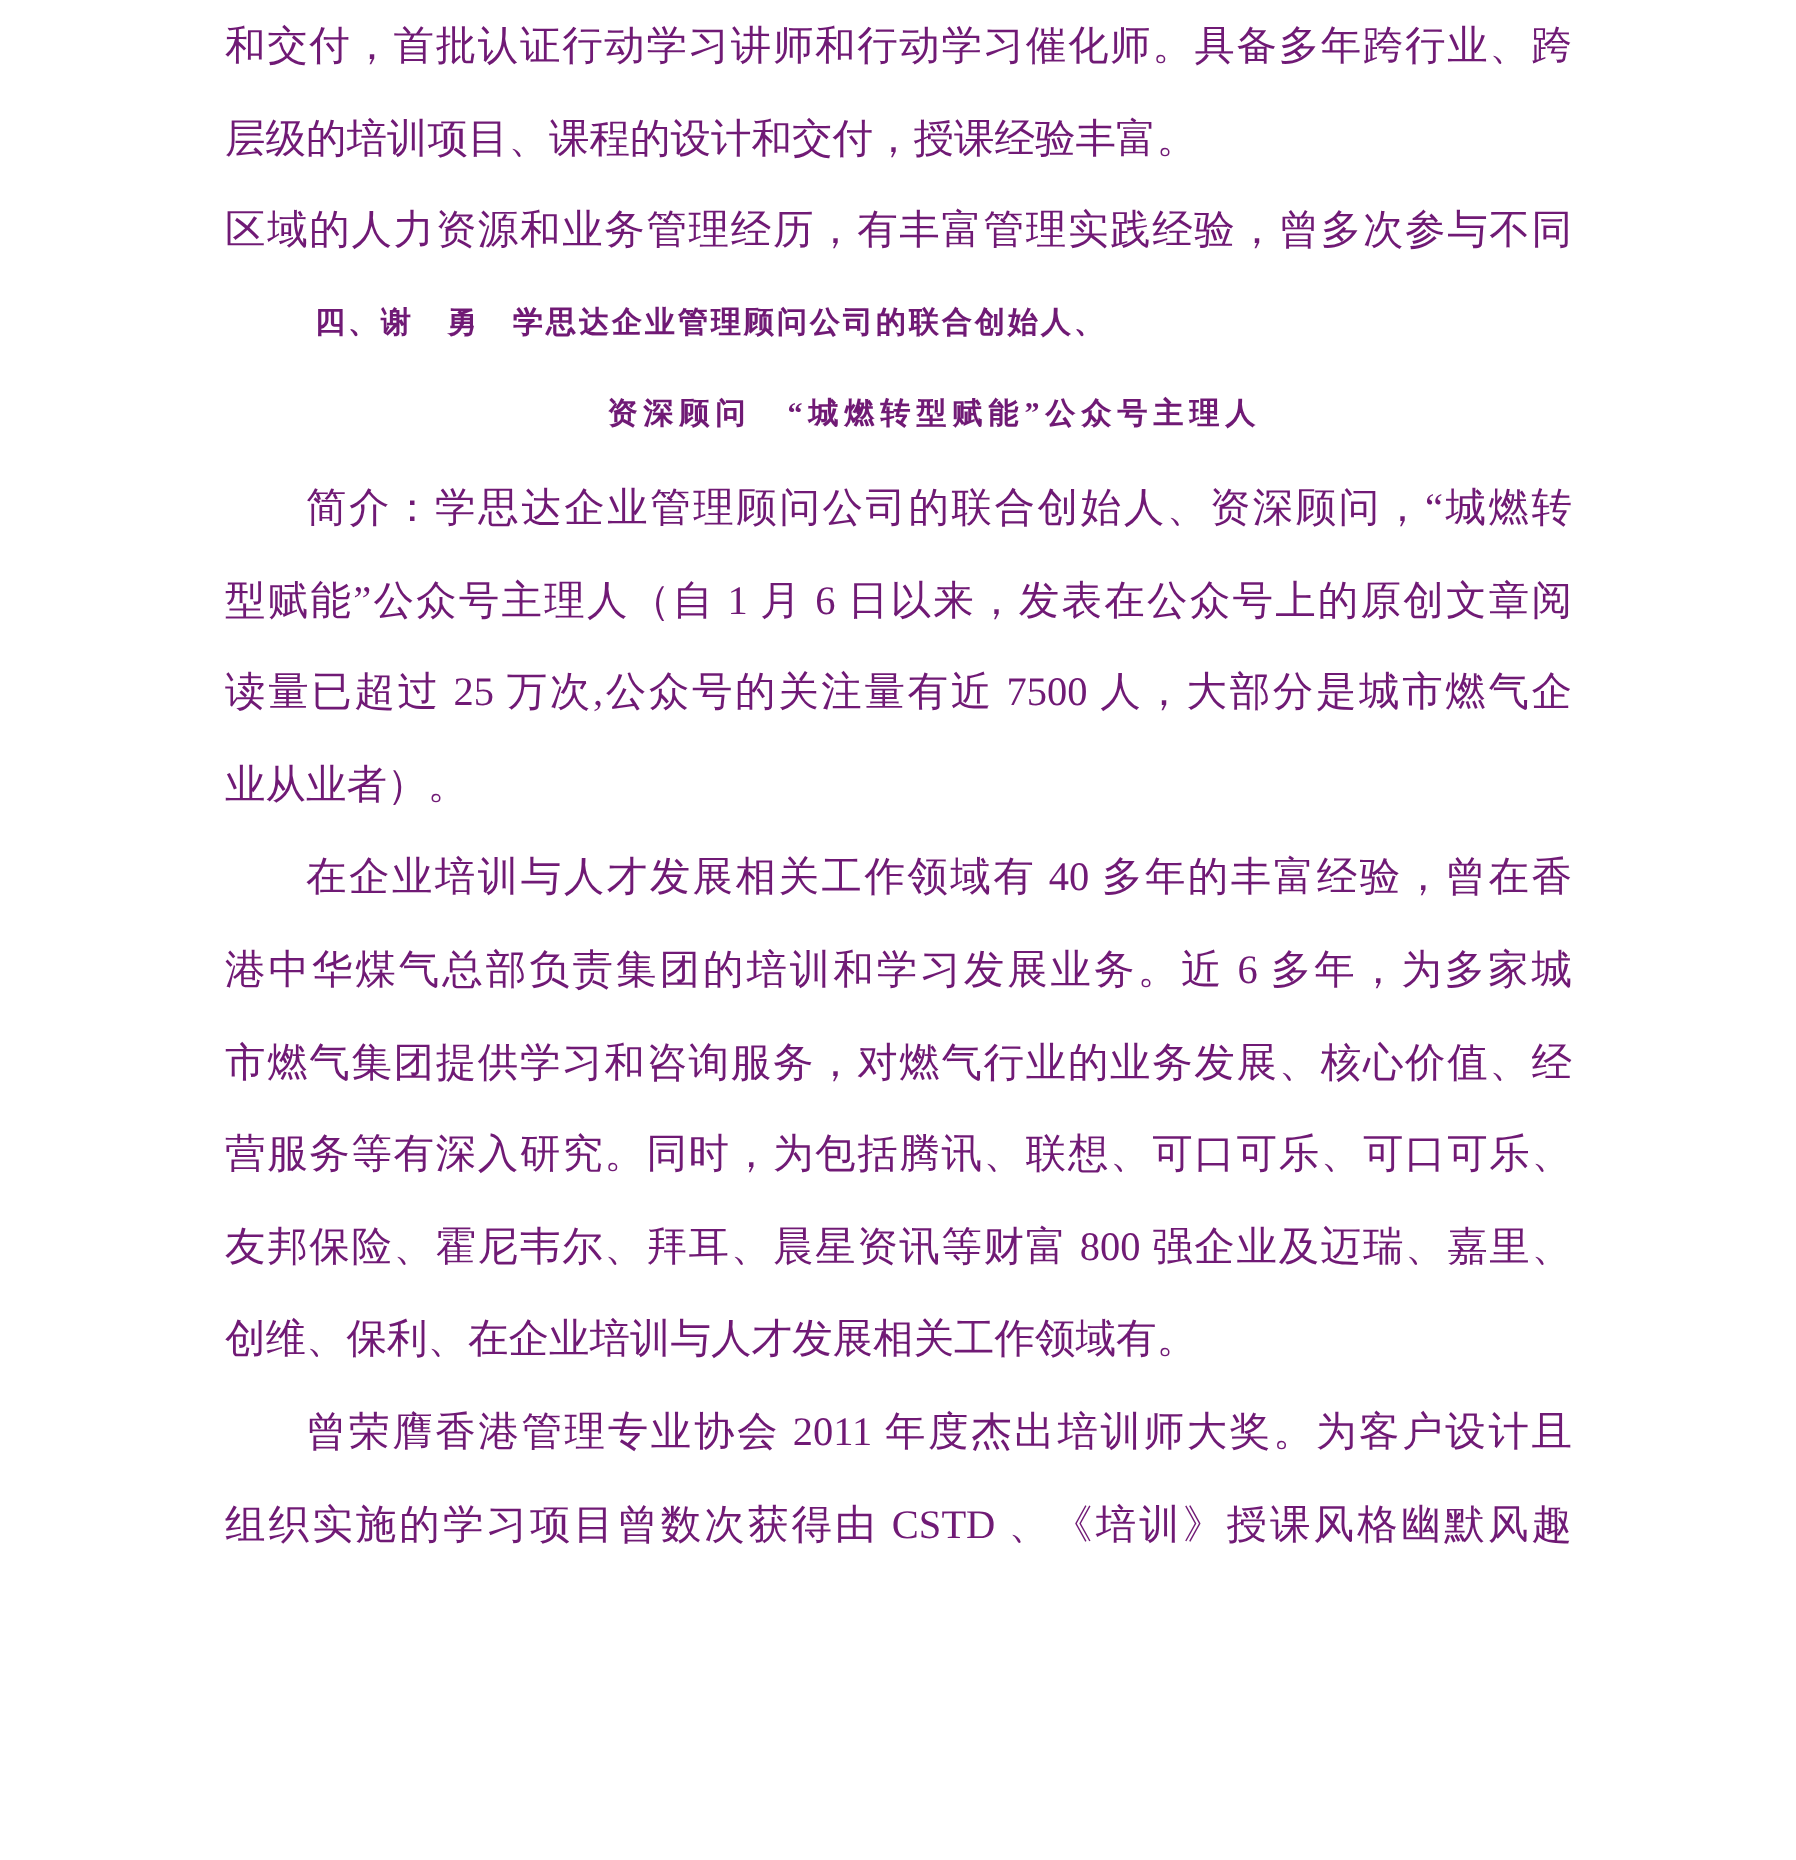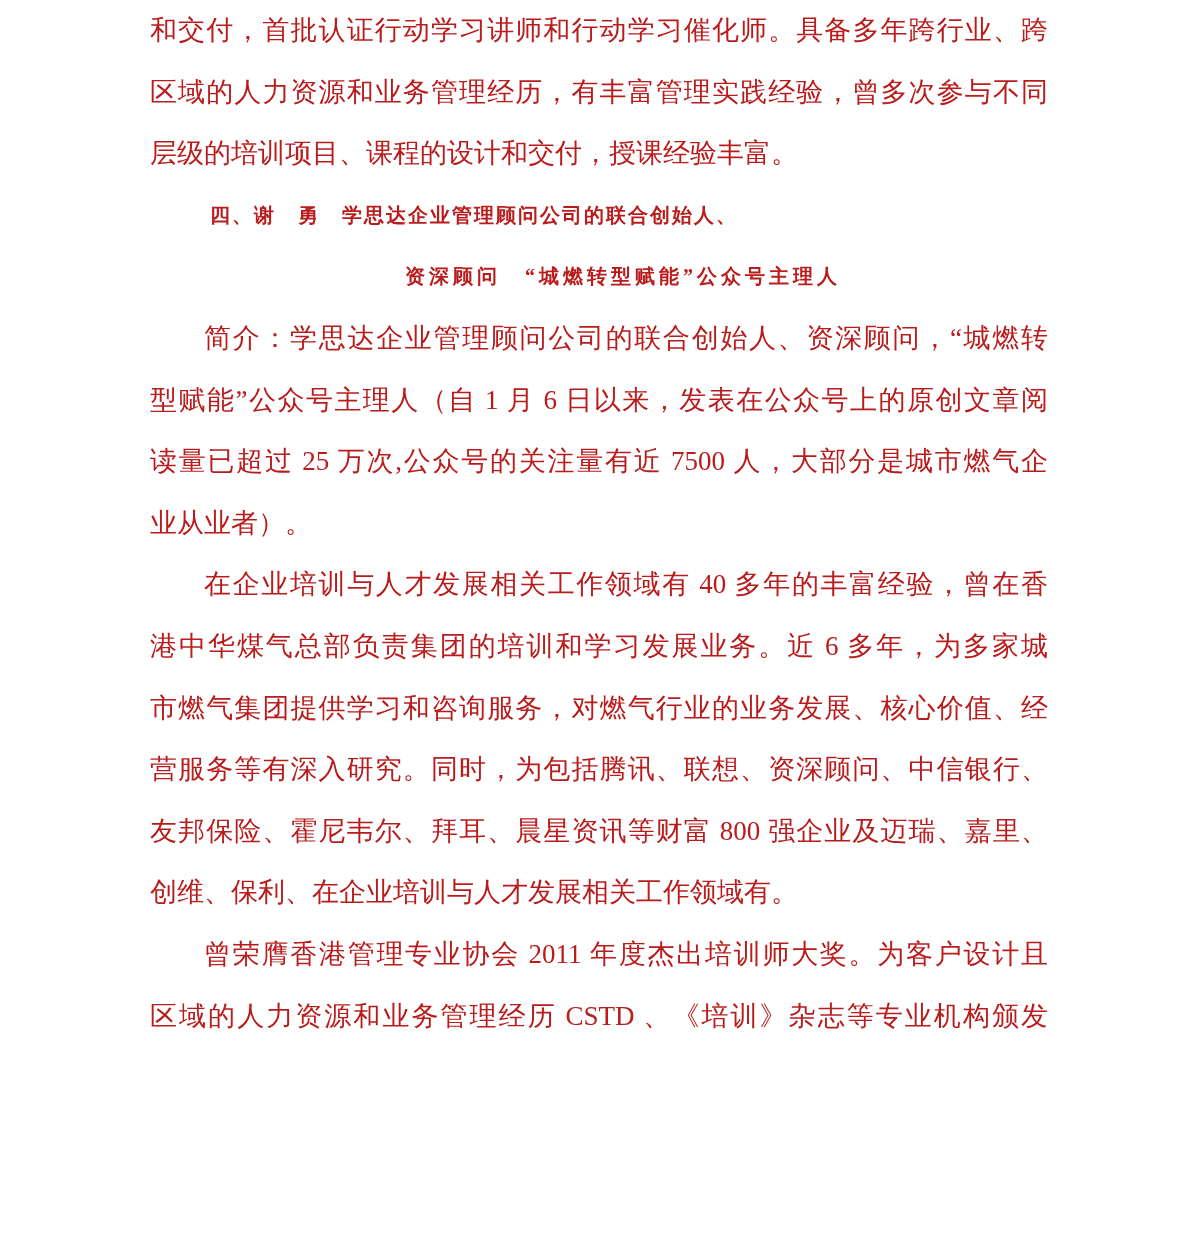--- a/index.html
+++ b/index.html
@@ -7,21 +7,21 @@
     padding: 0;
     background: #ffffff;
   }
   .page {
     position: relative;
     width: 1197px;
     height: 1240px;
     background: #ffffff;
     overflow: hidden;
     font-family: "Liberation Serif", "DejaVu Serif", serif;
-    color: #b91c1c;
+    color: #701a75;
   }
   .textblock {
     position: absolute;
     left: 150px;
     top: 0;
     width: 898px;
   }
   .para { margin: 0; padding: 0; }
   .line {
     height: 61.6px;
@@ -60,45 +60,45 @@
   }
 </style>
 </head>
 <body>
 
 <div class="page">
   <div class="textblock">
 
     <div class="para">
       <div class="line">和交付，首批认证行动学习讲师和行动学习催化师。具备多年跨行业、跨</div>
+      <div class="line end">层级的培训项目、课程的设计和交付，授课经验丰富。</div>
       <div class="line">区域的人力资源和业务管理经历，有丰富管理实践经验，曾多次参与不同</div>
-      <div class="line end">层级的培训项目、课程的设计和交付，授课经验丰富。</div>
     </div>
 
 
     <div class="para">
       <div class="hline h1">四、谢　勇　学思达企业管理顾问公司的联合创始人、</div>
       <div class="hline h2">资深顾问　“城燃转型赋能”公众号主理人</div>
     </div>
 
     <div class="para">
       <div class="line ind">简介：学思达企业管理顾问公司的联合创始人、资深顾问，“城燃转</div>
       <div class="line">型赋能”公众号主理人（自 1 月 6 日以来，发表在公众号上的原创文章阅</div>
       <div class="line">读量已超过 25 万次,公众号的关注量有近 7500 人，大部分是城市燃气企</div>
       <div class="line end">业从业者）。</div>
     </div>
 
     <div class="para">
       <div class="line ind">在企业培训与人才发展相关工作领域有 40 多年的丰富经验，曾在香</div>
       <div class="line">港中华煤气总部负责集团的培训和学习发展业务。近 6 多年，为多家城</div>
       <div class="line">市燃气集团提供学习和咨询服务，对燃气行业的业务发展、核心价值、经</div>
-      <div class="line">营服务等有深入研究。同时，为包括腾讯、联想、资深顾问、中信银行、</div>
+      <div class="line">营服务等有深入研究。同时，为包括腾讯、联想、可口可乐、可口可乐、</div>
       <div class="line">友邦保险、霍尼韦尔、拜耳、晨星资讯等财富 800 强企业及迈瑞、嘉里、</div>
       <div class="line end">创维、保利、在企业培训与人才发展相关工作领域有。</div>
     </div>
 
     <div class="para">
       <div class="line ind">曾荣膺香港管理专业协会 2011 年度杰出培训师大奖。为客户设计且</div>
-      <div class="line">区域的人力资源和业务管理经历 CSTD 、《培训》杂志等专业机构颁发</div>
+      <div class="line">组织实施的学习项目曾数次获得由 CSTD 、《培训》授课风格幽默风趣</div>
     </div>
 
   </div>
 </div>
 
 </body></html>

